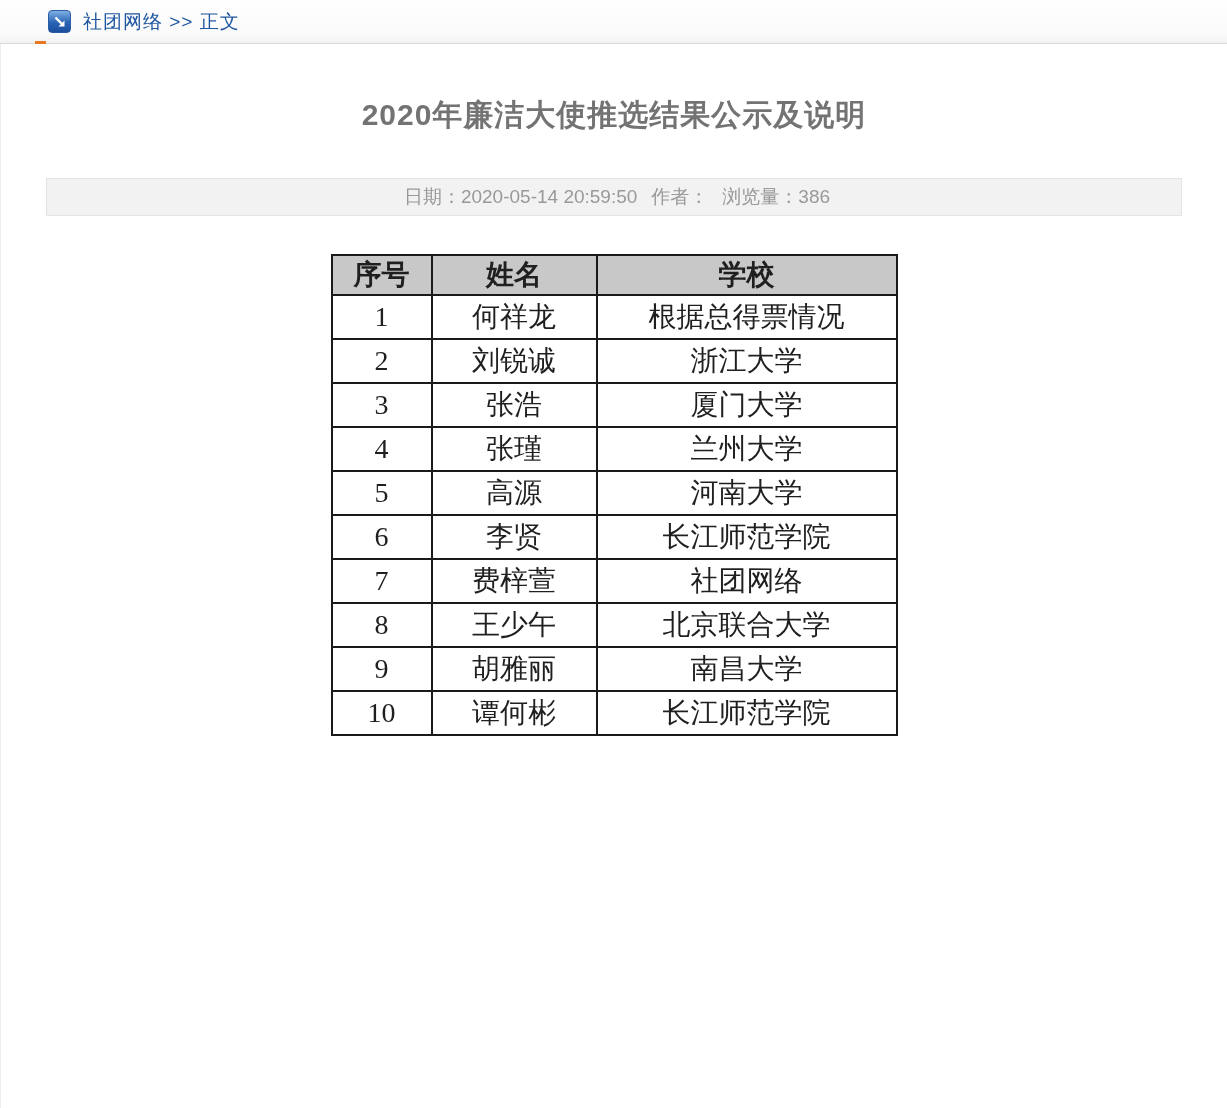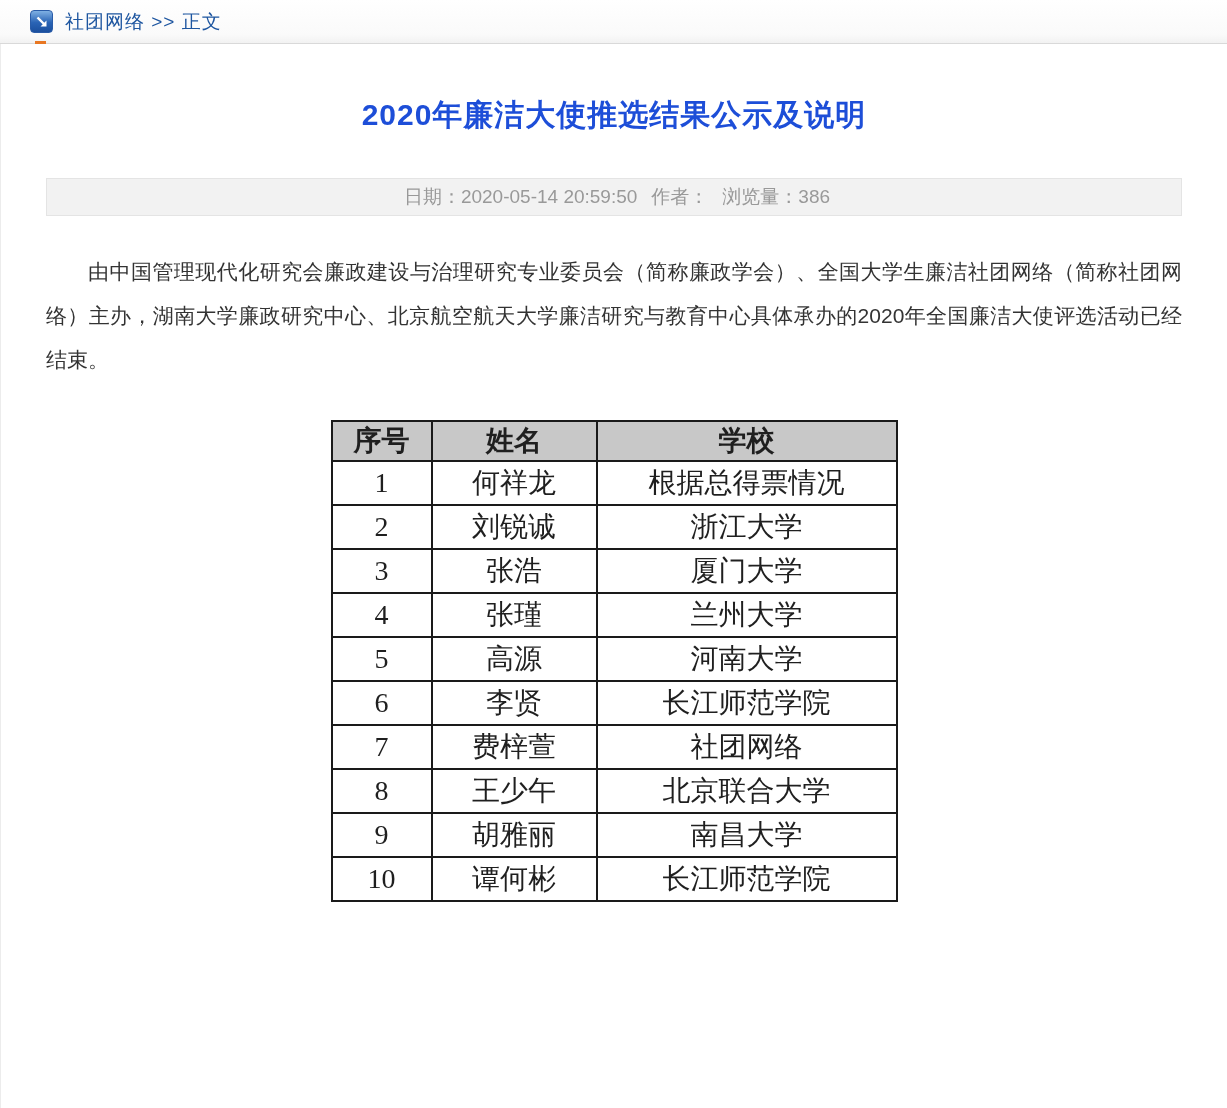--- a/index.html
+++ b/index.html
@@ -7,21 +7,21 @@
     width:1227px;height:1108px;overflow:hidden;background:#ffffff;
     font-family:"Liberation Sans","DejaVu Sans",sans-serif;
     position:relative;
   }
   
   .topbar{
     height:43px;
     background:linear-gradient(#ffffff,#fafafa 80%,#f2f2f2);
     border-bottom:1px solid #d9d9d9;
     display:flex;align-items:center;
-    padding-left:30px;
+    padding-left:48px;
     position:relative;
   }
   .crumb-icon{
     width:21px;height:21px;border-radius:4px;
     background:linear-gradient(#7fb0e3,#2a64b5 55%,#1b4f9e);
     border:1px solid #2a5ca8;
     display:inline-flex;align-items:center;justify-content:center;
     margin-right:12px;flex:0 0 auto;
   }
   .crumb-text{
@@ -34,21 +34,21 @@
   .content{
     border-left:1px solid #ececec;
     min-height:1065px;
     padding:0 45px;
     box-sizing:border-box;
   }
   h1.page-title{
     margin:0;padding-top:52px;
     text-align:center;
     font-size:30px;line-height:38px;font-weight:bold;
-    color:#1d4ed8;
+    color:#737373;
     letter-spacing:1px;
   }
   .meta-bar{
     margin-top:44px;
     height:36px;
     background:#f2f2f2;
     border:1px solid #e4e4e4;
     display:flex;align-items:center;justify-content:center;
     font-size:19px;color:#999999;padding-left:6px;
   }
@@ -108,21 +108,20 @@
     <span>日期：</span>
     <span>2020-05-14 20:59:50</span>
     <span class="meta-sep"></span>
     <span>作者：</span>
     <span class="meta-sep"></span>
     <span>浏览量：</span>
     <span>386</span>
   </div>
 
   <div class="article-body">
-      <p>由中国管理现代化研究会廉政建设与治理研究专业委员会（简称廉政学会）、全国大学生廉洁社团网络（简称社团网络）主办，湖南大学廉政研究中心、北京航空航天大学廉洁研究与教育中心具体承办的2020年全国廉洁大使评选活动已经结束。</p>
     </div>
 
   <table class="results">
     <colgroup>
         <col class="c-no">
         <col class="c-name">
         <col class="c-school">
       </colgroup>
     <thead>
         <tr>

